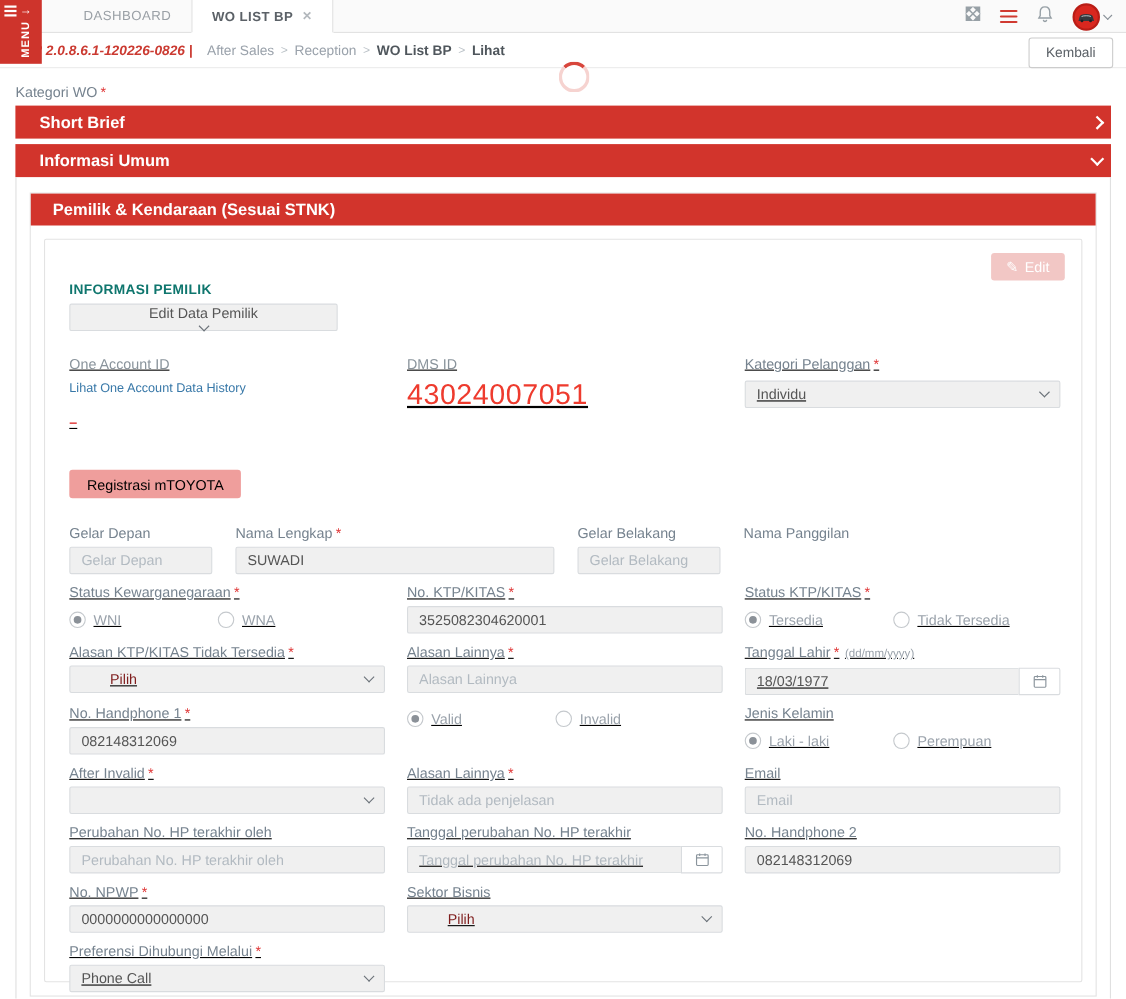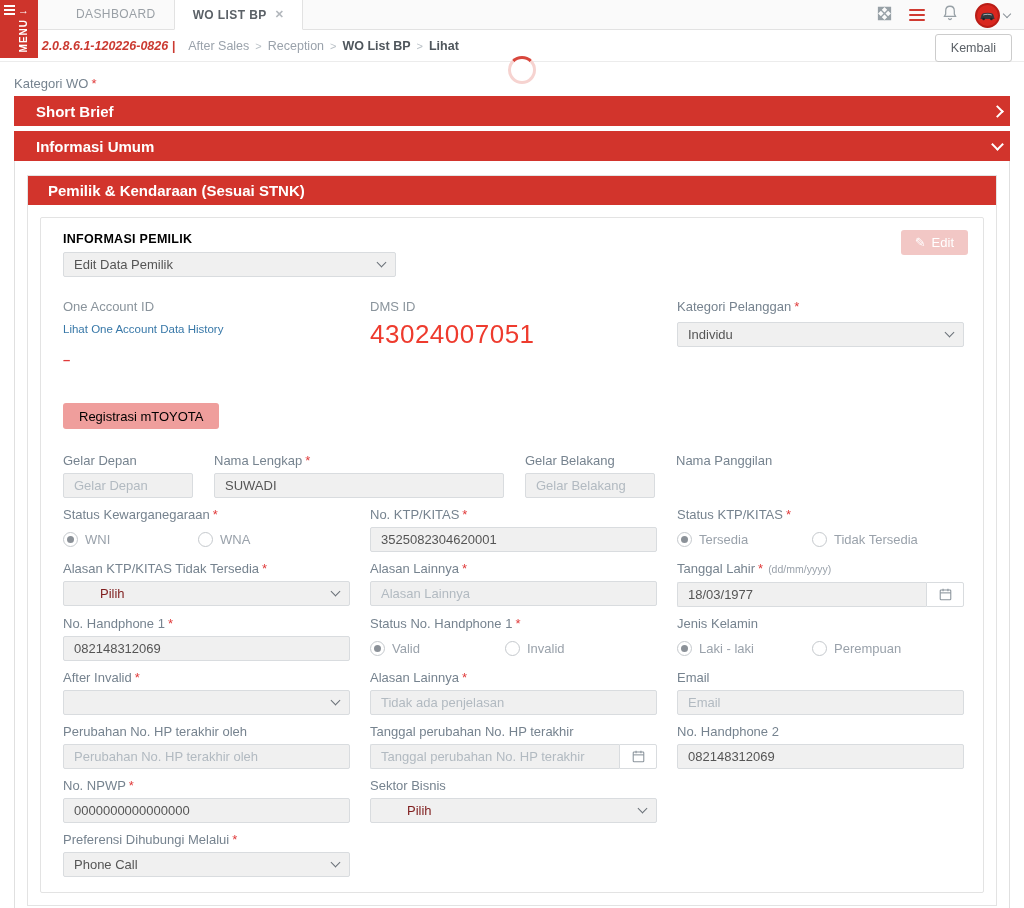--- a/index.html
+++ b/index.html
@@ -57,25 +57,25 @@
   .chev-big { display:inline-block; width:9px; height:9px; border-right:2.6px solid #fff; border-bottom:2.6px solid #fff; }
   .chev-right { transform:rotate(-45deg); }
   .chev-down { transform:rotate(45deg); margin-top:-4px; }
 
   .panel { border:1px solid #e0e0e0; border-top:none; padding:14px 12px; height:760px; }
   .subpanel { border:1px solid #e3e3e3; height:100%; }
   .subhead { background:#d2342c; color:#fff; font-weight:bold; font-size:15px; height:29px; display:flex; align-items:center; padding:0 20px; }
   .subbody { padding:12px 12px; height:calc(100% - 29px); }
   .card { position:relative; border:1px solid #e3e3e3; border-radius:2px; padding:14px 19px 14px 22px; height:100%; }
 
-  .card-title { font-size:12.5px; font-weight:bold; color:#000000; letter-spacing:.3px; }
+  .card-title { font-size:12.5px; font-weight:bold; color:#0f766e; letter-spacing:.3px;margin-top:24px; }
   .edit-btn { position:absolute; right:15px; top:12px; background:#f2c7c5; color:#fff; border:none; border-radius:3px; font-size:13px; padding:5px 14px; display:flex; align-items:center; gap:6px; font-family:inherit; }
-  .mode-select { width:333px; margin-top:6px; }
-
-  .grid3 { display:grid; grid-template-columns:1fr 1fr 1fr; column-gap:20px; }
+  .mode-select { width:244px; margin-top:6px;flex-direction:column; }
+
+  .grid3 { display:grid; grid-template-columns:1fr 1fr 1fr; column-gap:20px;text-decoration:underline; }
   .grid4 { display:grid; grid-template-columns:130px 290px 130px 1fr; column-gap:20px;gap:21px; }
   .id-row { margin-top:22px; min-height:96px; }
   .id-label { font-size:13px; color:#8a949c; }
   .oa-link { display:inline-block; margin-top:9px; font-size:11.5px; color:#3878a8; text-decoration:none; cursor:pointer; }
   .oa-dash { margin-top:15px; color:#e03a3a; font-weight:bold; font-size:13px; }
   .dms-val { margin-top:5px; color:#ee3b2e; font-size:26px; font-weight:500; letter-spacing:.5px; }
   .id-row .select { margin-top:8px; }
 
   .btn-registrasi { background:#ef9e9c; color:#000000; border:none; border-radius:3px; font-size:13px; padding:0 16px; height:26px; margin-top:8px; margin-bottom:24px; font-family:inherit; }
 
@@ -300,21 +300,20 @@
               </div>
             </div>
 
             
             <div class="grid3 frow">
               <div>
                 <div class="flabel"><span>No. Handphone 1</span><span class="req">*</span></div>
                 <input class="input" value="082148312069" style="">
               </div>
               <div>
-                <div class="flabel"><span>Status No. Handphone 1</span><span class="req">*</span></div>
                 <div class="radio-row">
                   <label class="radio">
                       <span class="rc checked"></span>
                       <span>Valid</span>
                     </label>
                   <label class="radio">
                       <span class="rc"></span>
                       <span>Invalid</span>
                     </label>
                 </div>

